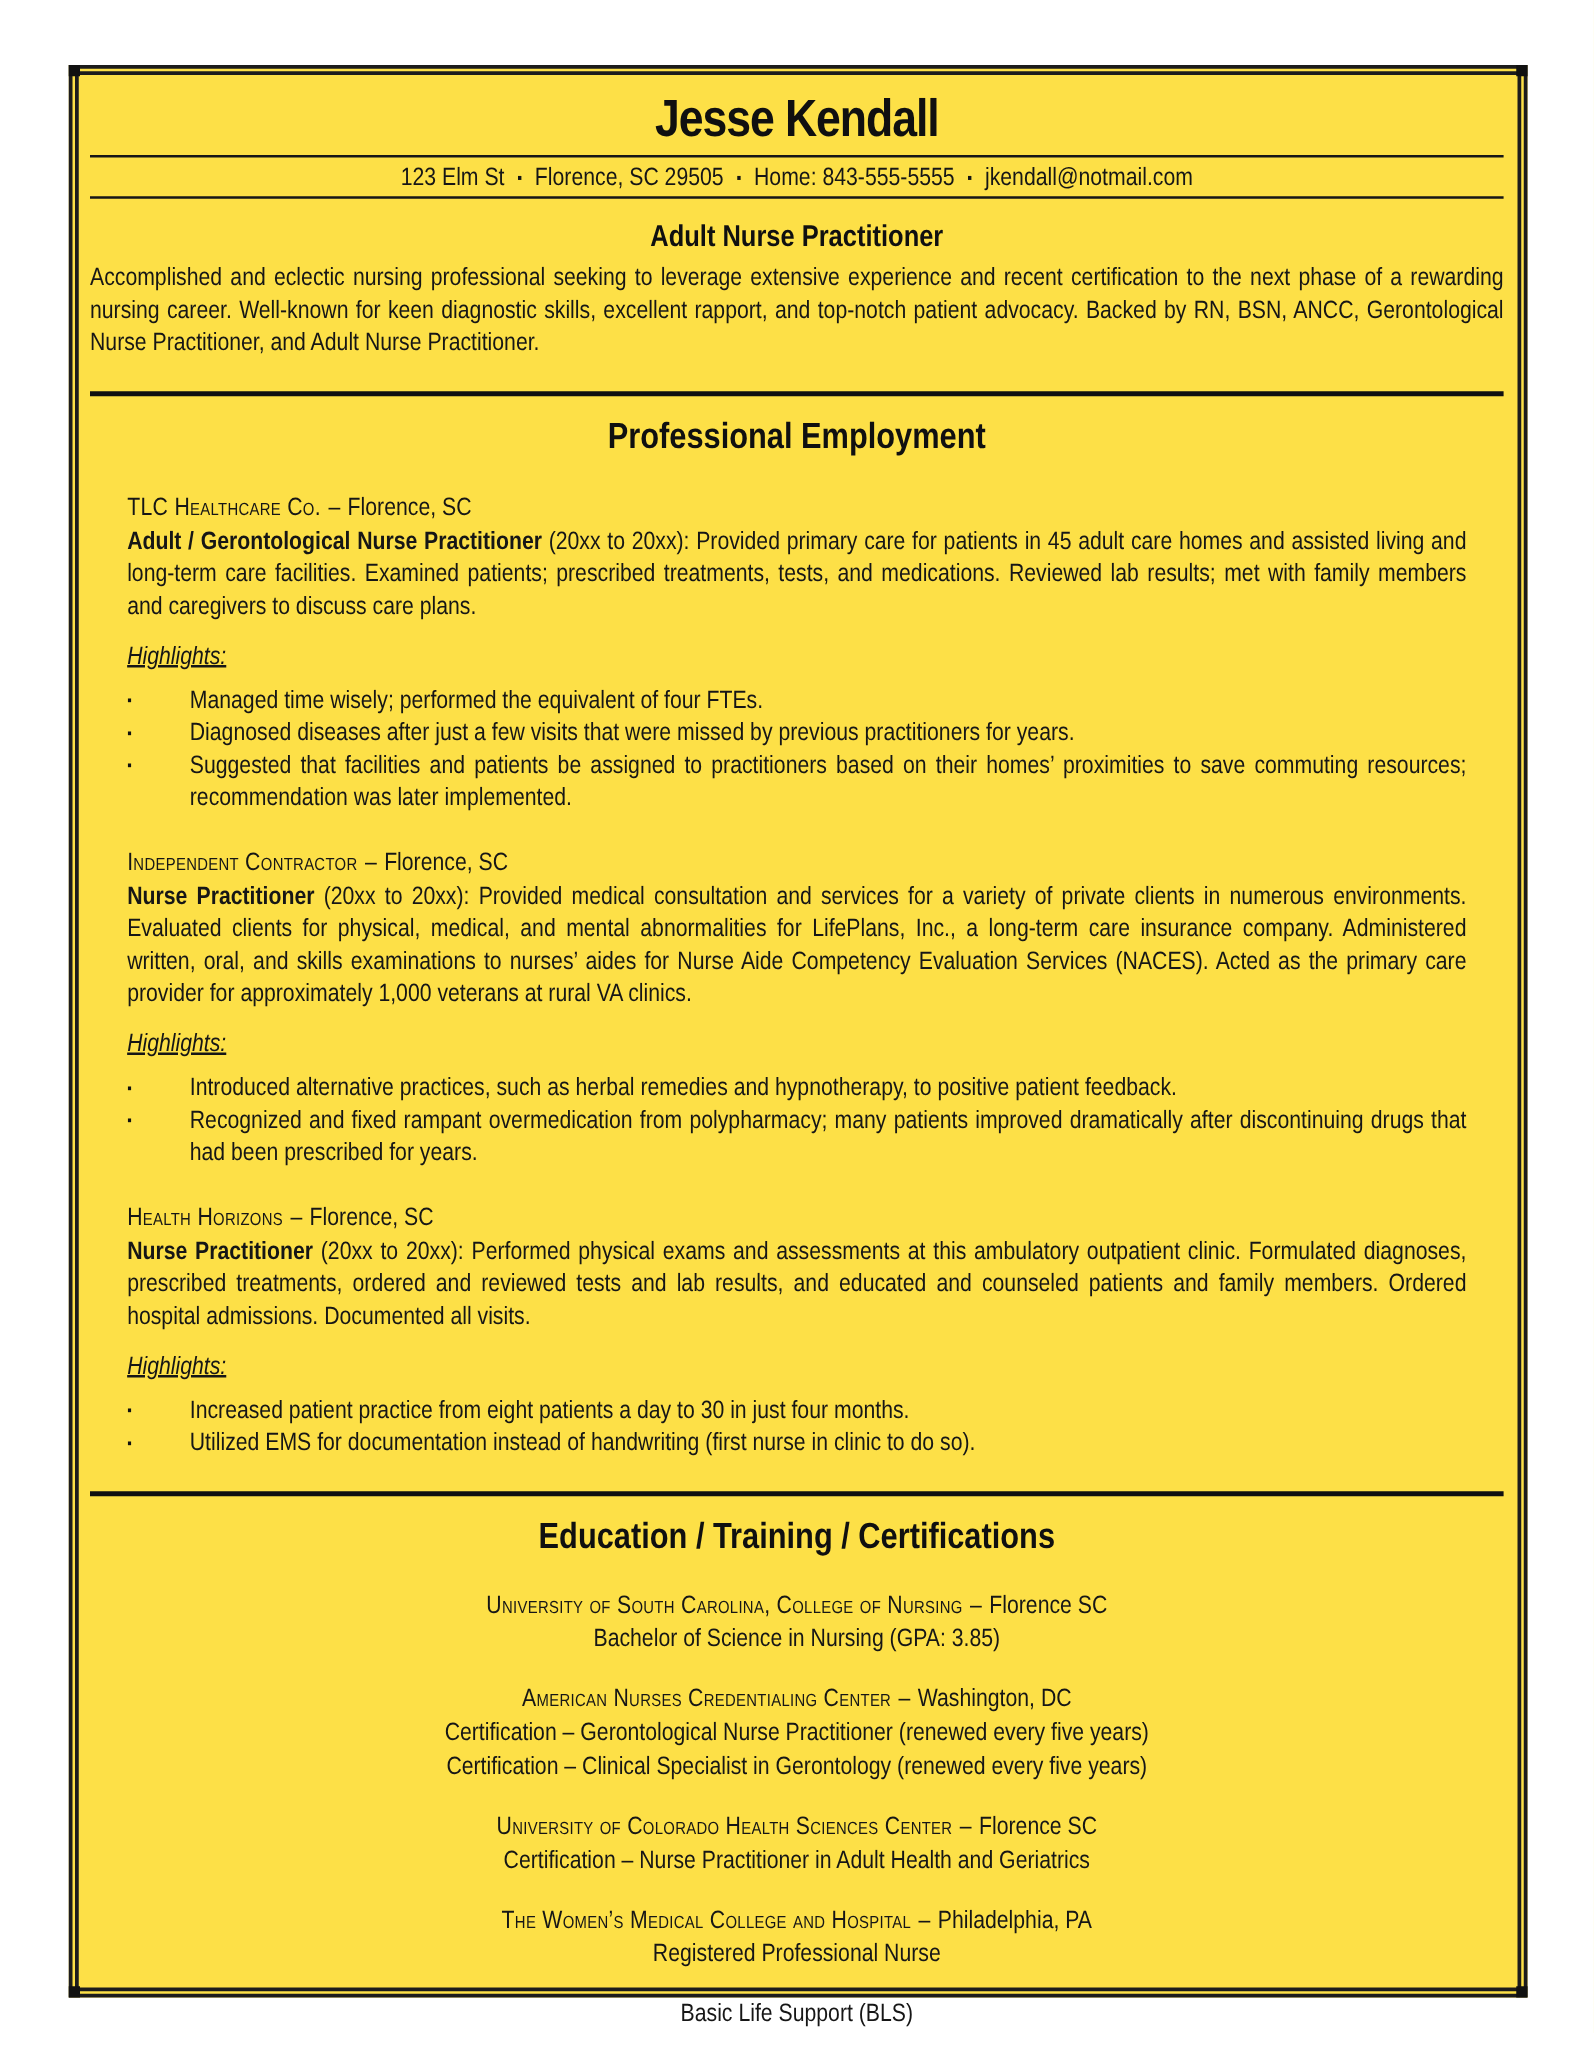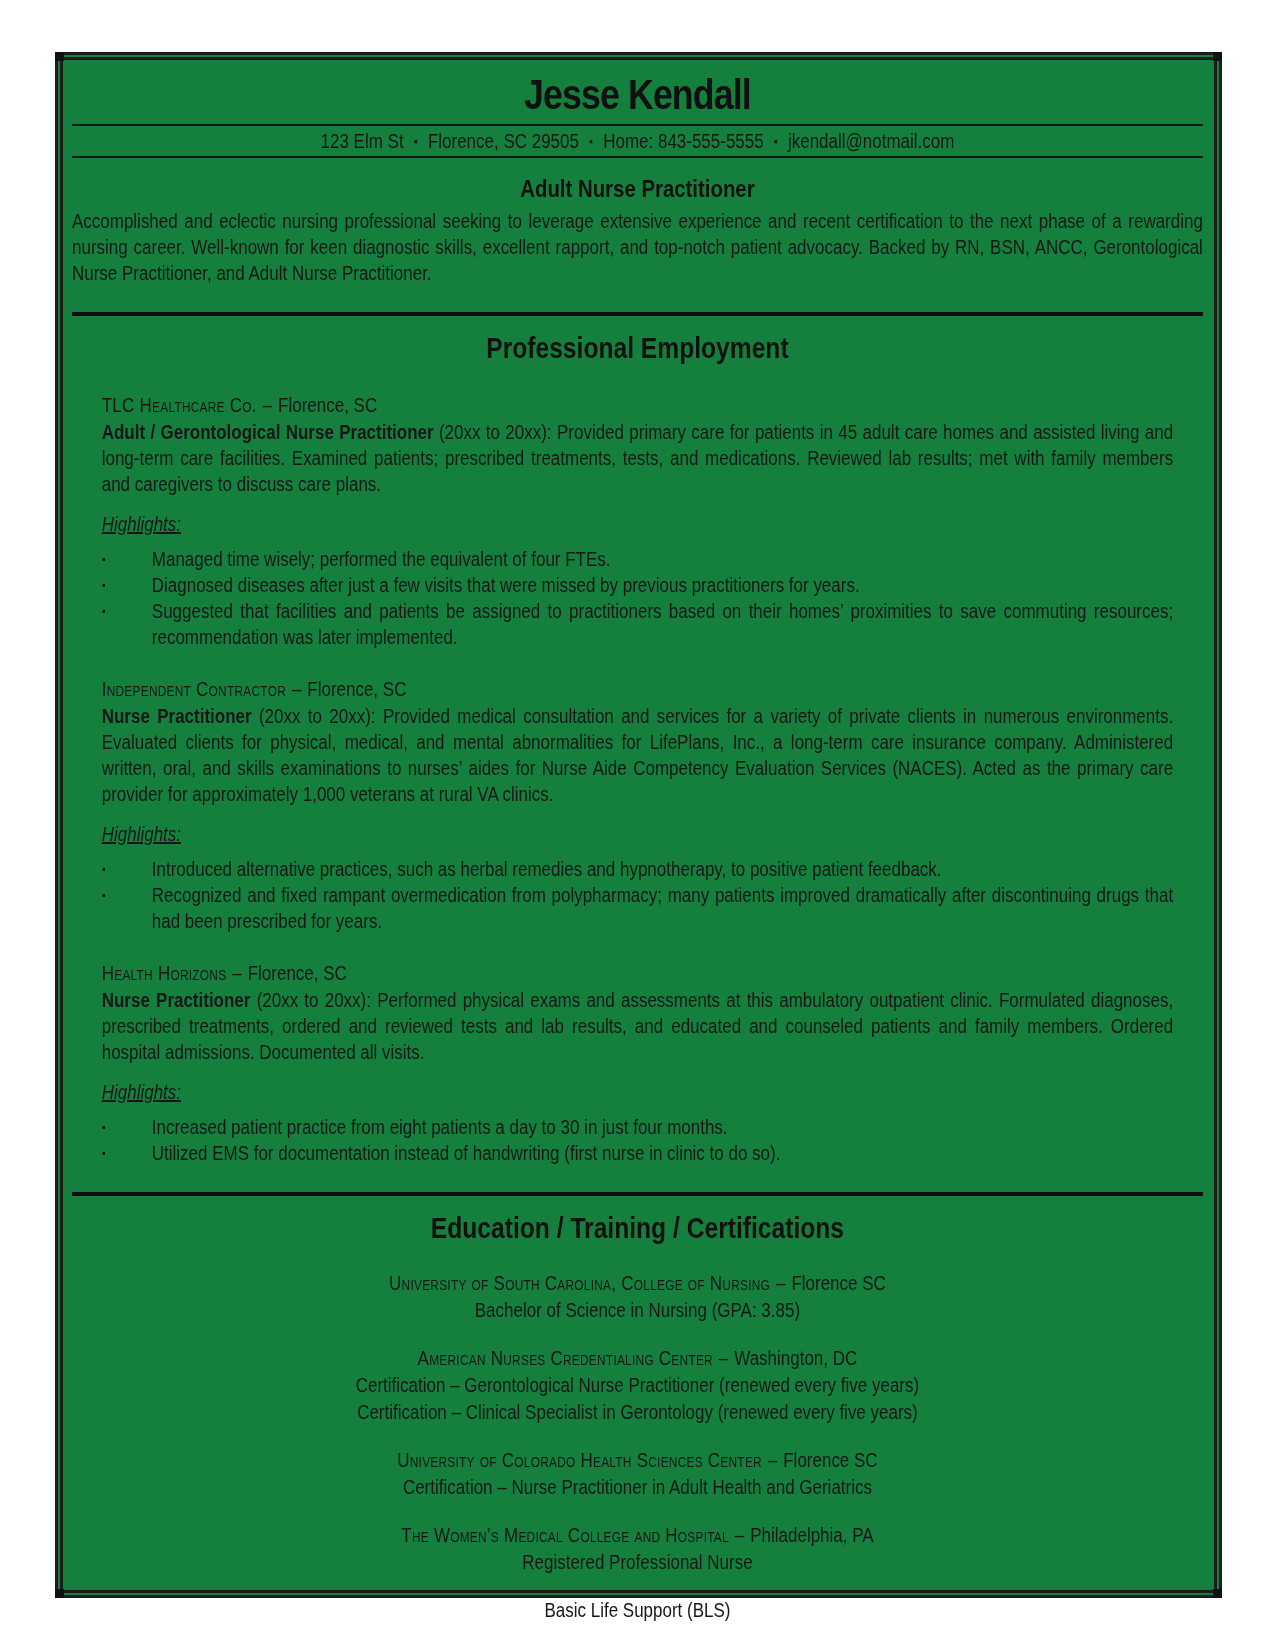--- a/index.html
+++ b/index.html
@@ -16,21 +16,21 @@
     overflow: hidden;
   }
   .frame {
     position: absolute;
     left: 55px;
     top: 52px;
     width: 1167px;
     height: 1546px;
     box-sizing: border-box;
     border: 8px double #1c1c1c;
-    background: #15803d;
+    background: #fde047;
   }
   .corner {
     position: absolute;
     width: 9px;
     height: 9px;
     background: #111111;
   }
   .corner.tl { left: -8px; top: -8px; }
   .corner.tr { right: -8px; top: -8px; }
   .corner.bl { left: -8px; bottom: -8px; }

